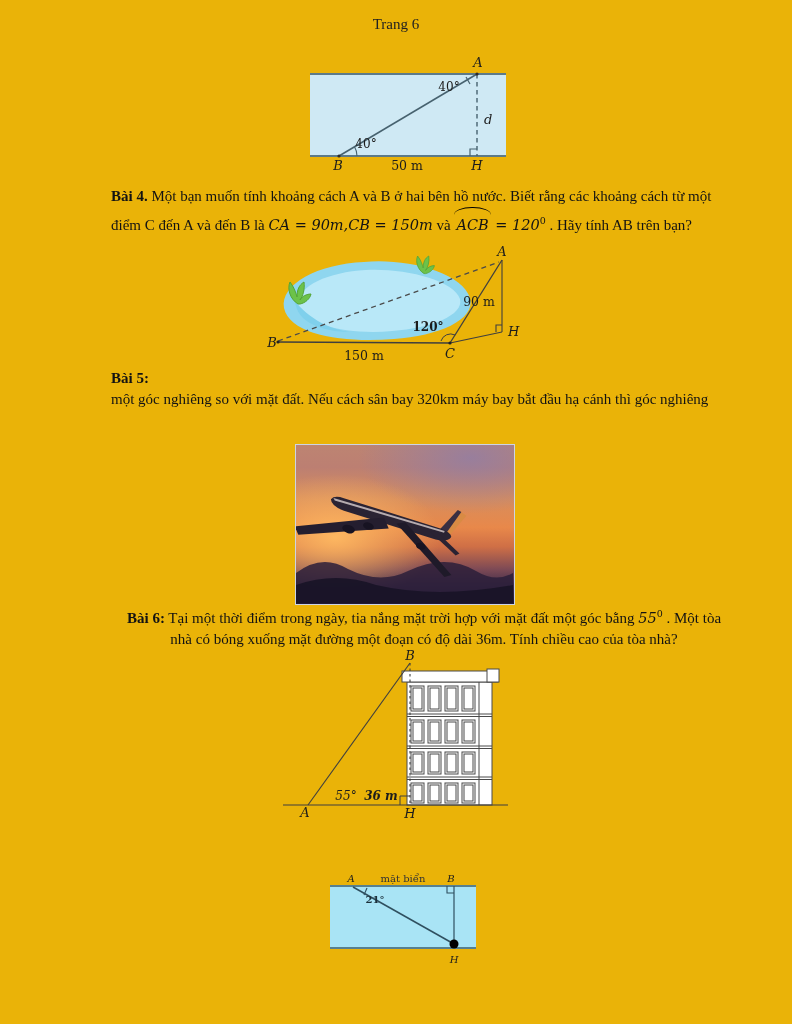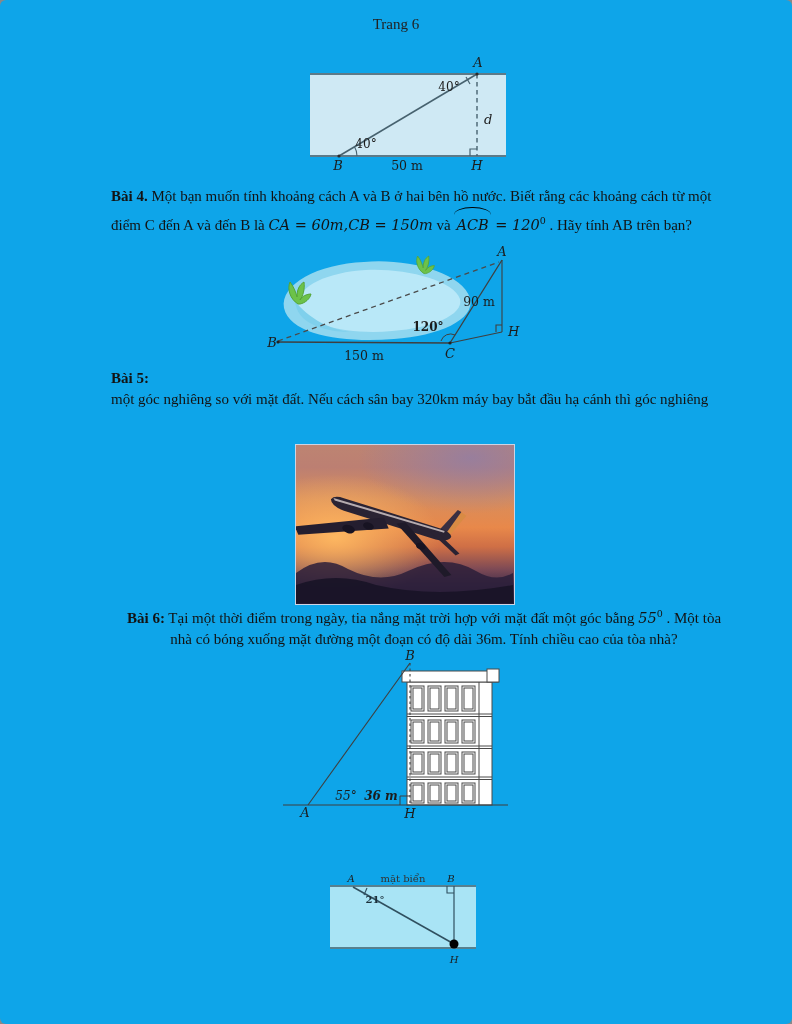--- a/index.html
+++ b/index.html
@@ -1,19 +1,19 @@
 <!DOCTYPE html>
 <html><head>
 <meta charset="utf-8">
 <style>
   html,body{margin:0;padding:0;background:#888;}
   #page{
-    position:relative;width:792px;height:1024px;background:#0ea5e9;
+    position:relative;width:792px;height:1024px;background:#eab308;
     font-family:"Liberation Serif","DejaVu Serif",serif;color:#111;
-    overflow:hidden;margin:0 auto;border-radius:6px;
+    overflow:hidden;margin:0 auto;
   }
   .abs{position:absolute;}
   .line{display:block;white-space:nowrap;margin-left:24px;}
   #header{top:16px;left:0;width:792px;text-align:center;font-size:15px;color:#222;}
   .para{font-size:15px;line-height:21px;color:#131313;}
   .para b{font-weight:bold;}
   #ex4{top:183px;left:87px;width:650px;line-height:27px;}
   #ex5{top:368px;left:87px;width:650px;}
   #ex6{top:608px;left:87px;width:650px;text-align:center;}
   #ex7{top:822px;left:87px;width:650px;line-height:22px;}
@@ -72,21 +72,21 @@
     <text x="152" y="37" text-anchor="middle" class="ang">40°</text>
     <text x="69" y="94" text-anchor="middle" class="ang">40°</text>
     <text x="187" y="70" class="lbl">d</text>
     <text x="41" y="116" text-anchor="middle" class="lbl">B</text>
     <text x="110" y="116" text-anchor="middle" class="meas">50 m</text>
     <text x="180" y="116" text-anchor="middle" class="lbl">H</text>
   </svg>
 
   <div id="ex4" class="abs para">
     <span class="line"><b>Bài 4.</b><span> Một bạn muốn tính khoảng cách A và B ở hai bên hồ nước. Biết rằng các khoảng cách từ một</span></span>
-    <span class="line"><span>điểm C đến A và đến B là </span><span class="math">CA = 60m,CB = 150m</span><span> và </span><span class="math arc">ACB</span><span class="math"> = 120</span><sup class="s math">0</sup><span> . Hãy tính AB trên bạn?</span></span>
+    <span class="line"><span>điểm C đến A và đến B là </span><span class="math">CA = 90m,CB = 150m</span><span> và </span><span class="math arc">ACB</span><span class="math"> = 120</span><sup class="s math">0</sup><span> . Hãy tính AB trên bạn?</span></span>
   </div>
 
   <svg id="d2" class="abs" width="258" height="118" viewBox="0 0 258 118">
     <path d="M18,62 C14,38 52,18 98,16 C140,12 196,26 204,52 C210,74 172,90 128,93 C80,97 24,90 18,62 Z" fill="#8fd6ef"></path>
     <path d="M32,58 C32,40 62,26 100,24 C138,22 188,34 194,53 C198,69 166,82 126,85 C86,89 36,80 32,58 Z" fill="#b9e8f8"></path>
     <path d="M30,60 C24,44 40,80 84,86 C60,86 34,78 30,60 Z" fill="#7fd0ec"></path>
     <g transform="translate(22,36)">
       <path d="M10,22 C2,17 -1,7 2,0 C6,5 8,11 9,15 C9,8 11,3 16,0 C17,7 15,14 12,18 C14,14 19,12 23,12 C22,17 17,21 12,22 Z" fill="#6cc24a" stroke="#54a437" stroke-width="1"></path>
     </g>
     <g transform="translate(150,10) scale(0.8)">

